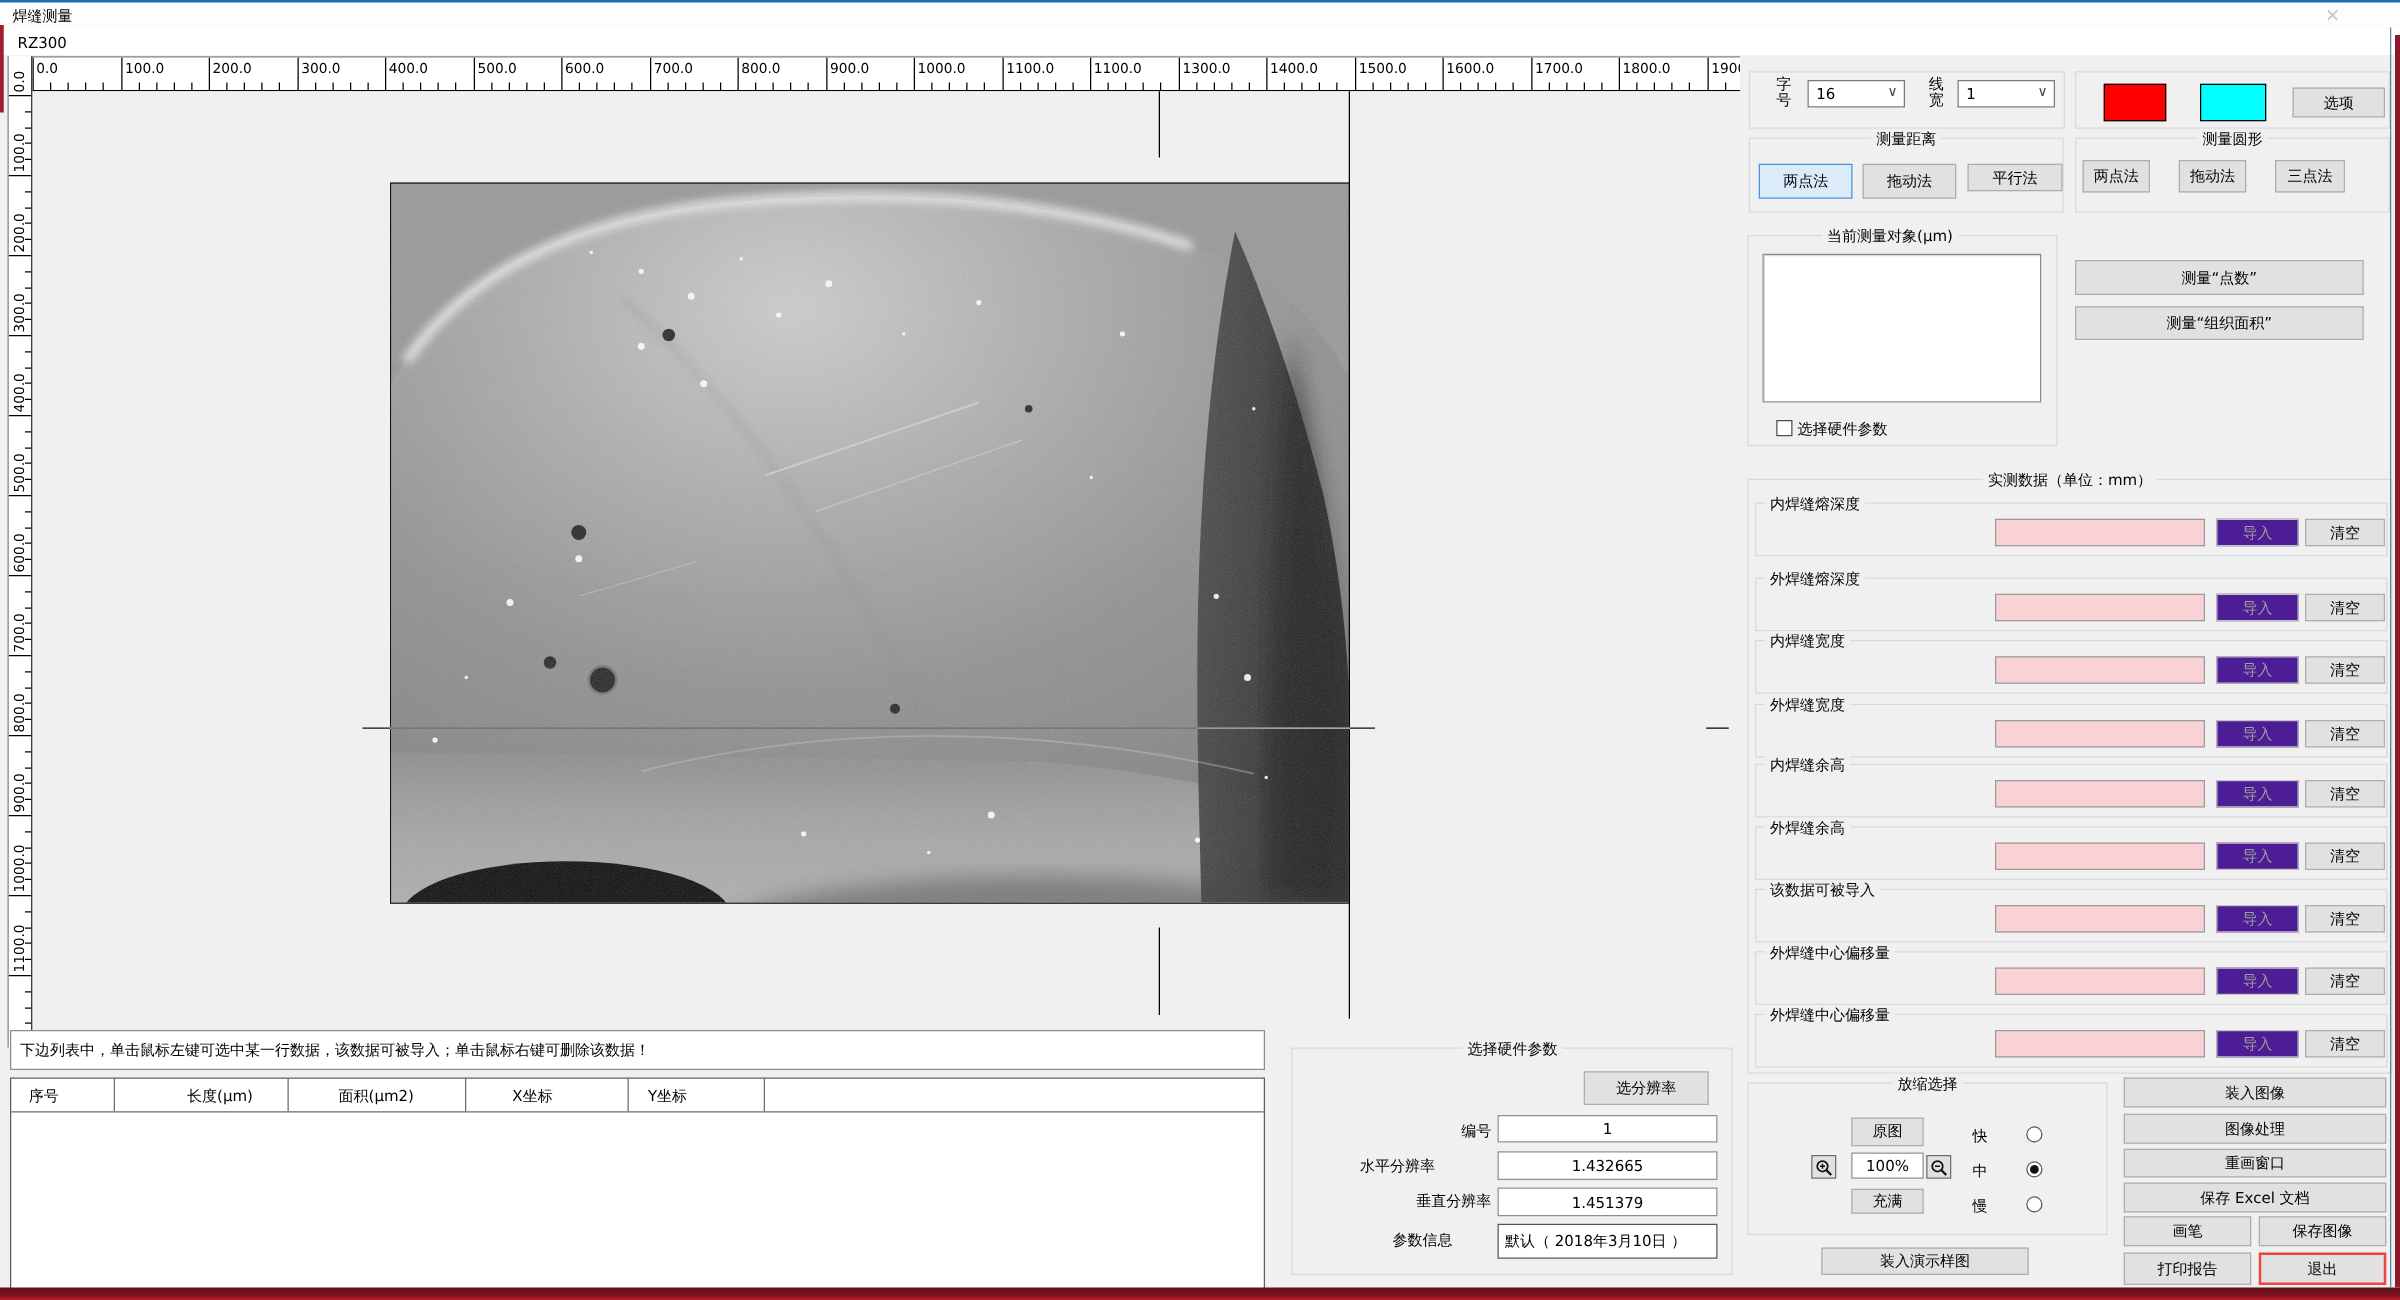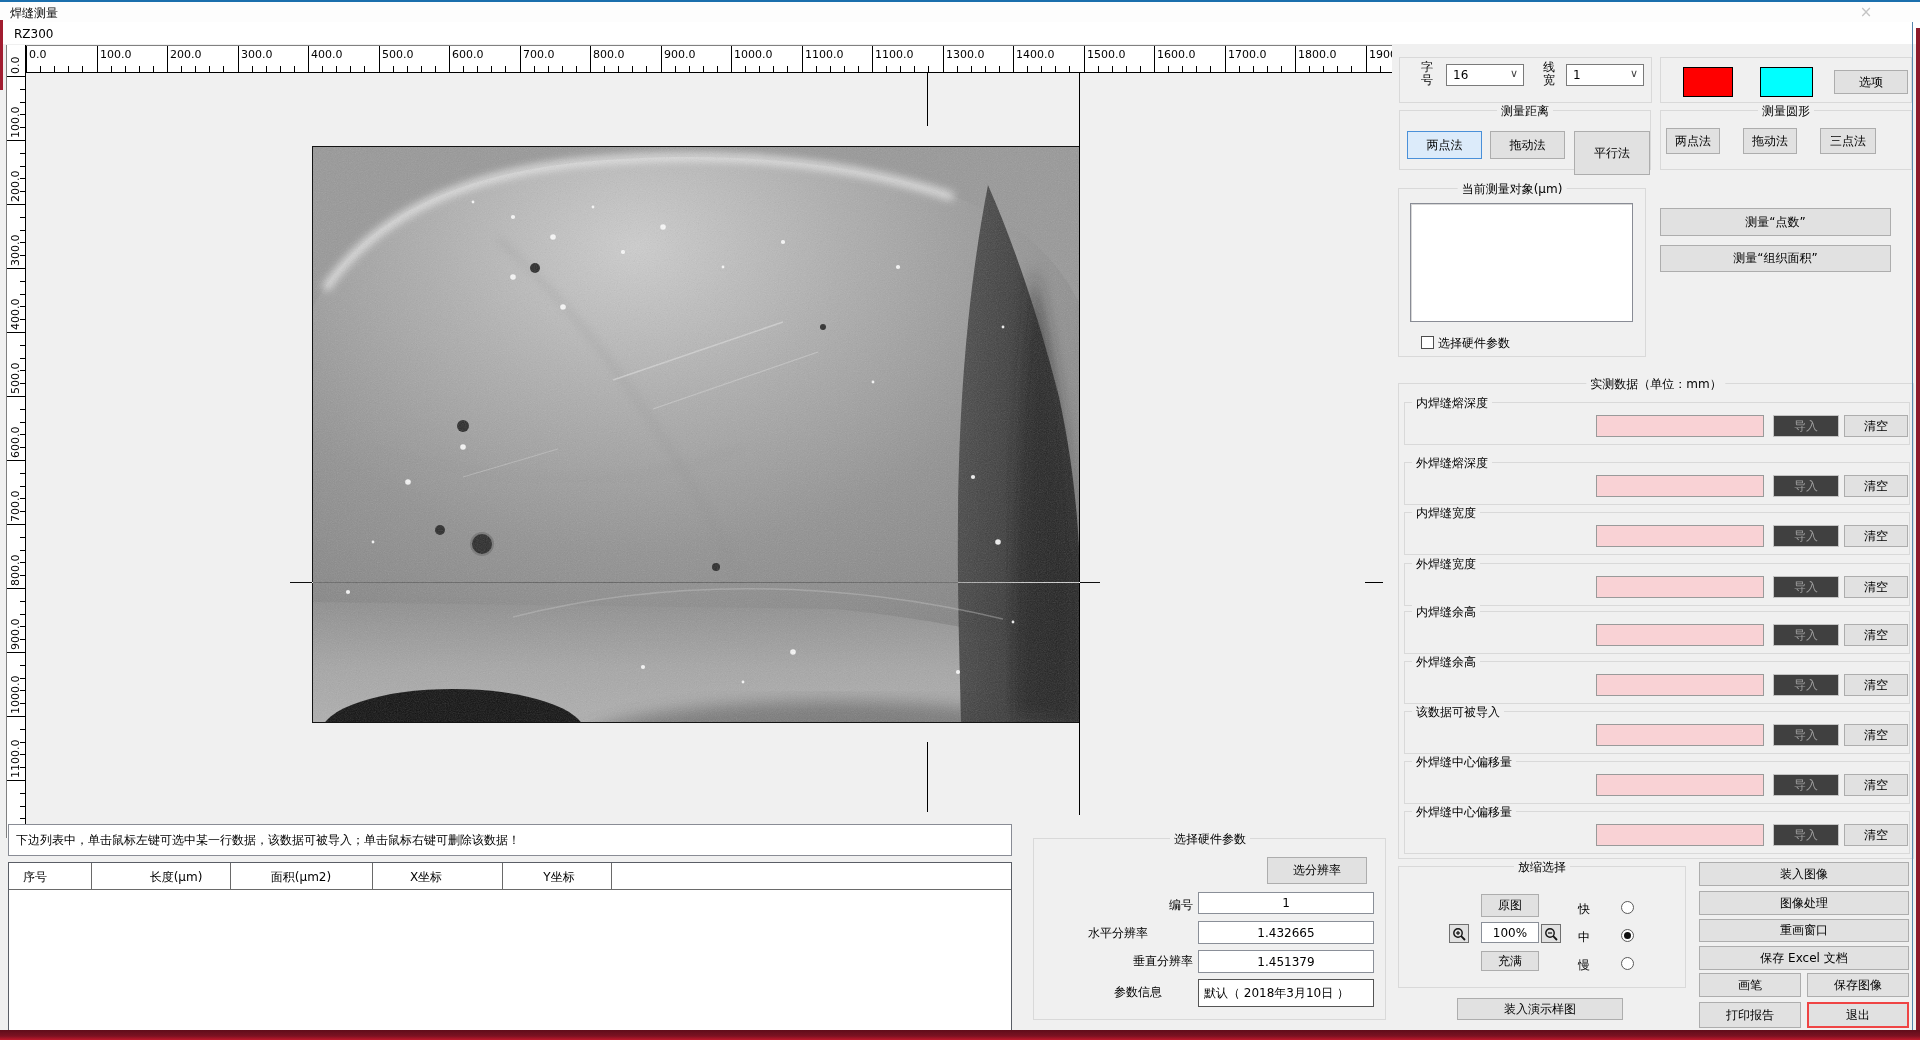--- a/index.html
+++ b/index.html
@@ -30,21 +30,21 @@
   .canvas{left:26px;top:73px;width:1366px;height:765px;background:#f0f0f0}
   .photo{left:312px;top:146px;width:768px;height:577px;border:1px solid #141414;
          box-sizing:border-box;background:#9a9a9a}
   .guide{position:absolute;background:#000}
   .guide-diff{position:absolute;background:#fff;mix-blend-mode:difference;z-index:5}
   
   .btn{position:absolute;background:#e1e1e1;border:1px solid #adadad;
        box-sizing:border-box;display:flex;align-items:center;justify-content:center;
        font-size:12px;white-space:nowrap;cursor:default}
   .btn.active{background:#dcebfa;border:1px solid #4a90d9}
-  .btn.disabled{background:#404040;border:1px solid #c3c3c3;color:#9f9f9f}
+  .btn.disabled{background:#4c1d95;border:1px solid #c3c3c3;color:#9f9f9f}
   .btn.focused{border:2px solid #ef4444}
   .groupbox{position:absolute;border:1px solid #d9d9d9;box-sizing:border-box}
   .grouptitle{position:absolute;background:#f0f0f0;padding:0 4px;font-size:12px;
               white-space:nowrap;transform:translateX(-50%);z-index:2}
   .grouptitle.left{transform:none}
   .field{position:absolute;background:#fff;border:1px solid #8a8f98;
          box-sizing:border-box;font-size:12px;display:flex;align-items:center;
          justify-content:center;overflow:hidden;white-space:nowrap}
   .field.leftal{justify-content:flex-start;padding-left:5px}
   .field.pink{background:#f9d2d5;border:1px solid #9a9a9a}
@@ -392,21 +392,21 @@
 
 <div class="groupbox" style="left:1660px;top:57px;width:252px;height:46px"></div>
 <div class="swatch" id="swatch1" style="left: 1683px; top: 67px; width: 50px; height: 30px; background: rgb(255, 0, 0);"></div>
 <div class="swatch" id="swatch2" style="left: 1760px; top: 67px; width: 53px; height: 30px; background: rgb(0, 255, 255);"></div>
 <div class="btn" style="left:1834px;top:70px;width:74px;height:24px">选项</div>
 
 <div class="groupbox" style="left:1399px;top:110px;width:252px;height:60px"></div>
 <div class="grouptitle" style="left:1525px;top:103px">测量距离</div>
 <div class="btn active" style="left:1407px;top:131px;width:75px;height:28px">两点法</div>
 <div class="btn" style="left:1490px;top:131px;width:75px;height:28px">拖动法</div>
-<div class="btn" style="left:1574px;top:131px;width:76px;height:44px">平行法</div>
+<div class="btn" style="left:1574px;top:131px;width:76px;height:22px">平行法</div>
 
 <div class="groupbox" style="left:1660px;top:110px;width:252px;height:60px"></div>
 <div class="grouptitle" style="left:1786px;top:103px">测量圆形</div>
 <div class="btn" style="left:1666px;top:128px;width:54px;height:26px">两点法</div>
 <div class="btn" style="left:1743px;top:128px;width:54px;height:26px">拖动法</div>
 <div class="btn" style="left:1820px;top:128px;width:56px;height:26px">三点法</div>
 
 <div class="groupbox" style="left:1398px;top:188px;width:248px;height:169px"></div>
 <div class="grouptitle" style="left:1512px;top:181px">当前测量对象(μm)</div>
 <div class="sunken" style="left:1410px;top:203px;width:223px;height:119px"></div>
@@ -473,21 +473,21 @@
   <div id="thead"></div>
 <div class="hsep" style="left: 82px;"></div>
     <div class="hsep" style="left: 221px;"></div>
     <div class="hsep" style="left: 363px;"></div>
     <div class="hsep" style="left: 493px;"></div>
     <div class="hsep" style="left: 602px;"></div>
     <div class="th" style="left: 14px;">序号</div>
     <div class="th" style="left: 167px; transform: translateX(-50%);">长度(μm)</div>
     <div class="th" style="left: 292px; transform: translateX(-50%);">面积(μm2)</div>
     <div class="th" style="left: 417px; transform: translateX(-50%);">X坐标</div>
-    <div class="th" style="left: 550px; transform: translateX(-50%);">Y坐标</div>
+    <div class="th" style="left: 525px; transform: translateX(-50%);">Y坐标</div>
   </div>
 
 <div class="groupbox" style="left:1033px;top:838px;width:353px;height:182px"></div>
 <div class="grouptitle" style="left:1210px;top:831px">选择硬件参数</div>
 <div class="btn" style="left:1267px;top:857px;width:100px;height:27px">选分辨率</div>
 <div class="lbl right" style="left:1193px;top:897px">编号</div>
 <div class="field" style="left:1198px;top:892px;width:176px;height:22px">1</div>
 <div class="lbl right" style="left:1148px;top:925px">水平分辨率</div>
 <div class="field" style="left:1198px;top:921px;width:176px;height:23px">1.432665</div>
 <div class="lbl right" style="left:1193px;top:953px">垂直分辨率</div>

